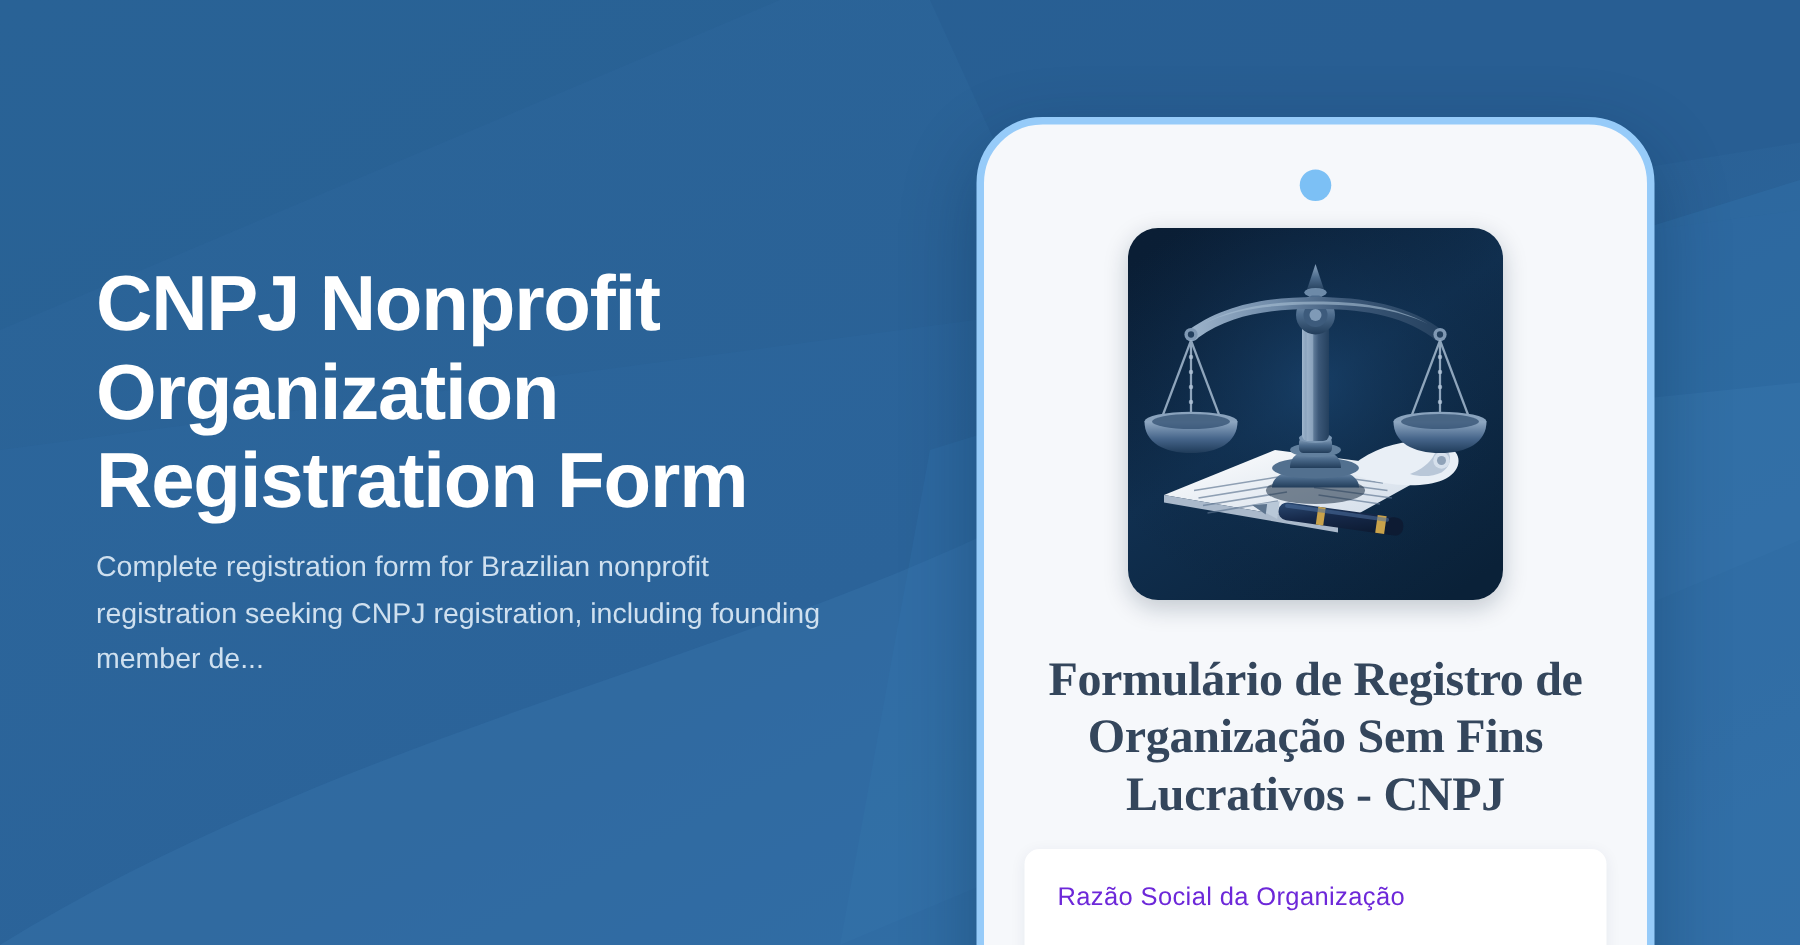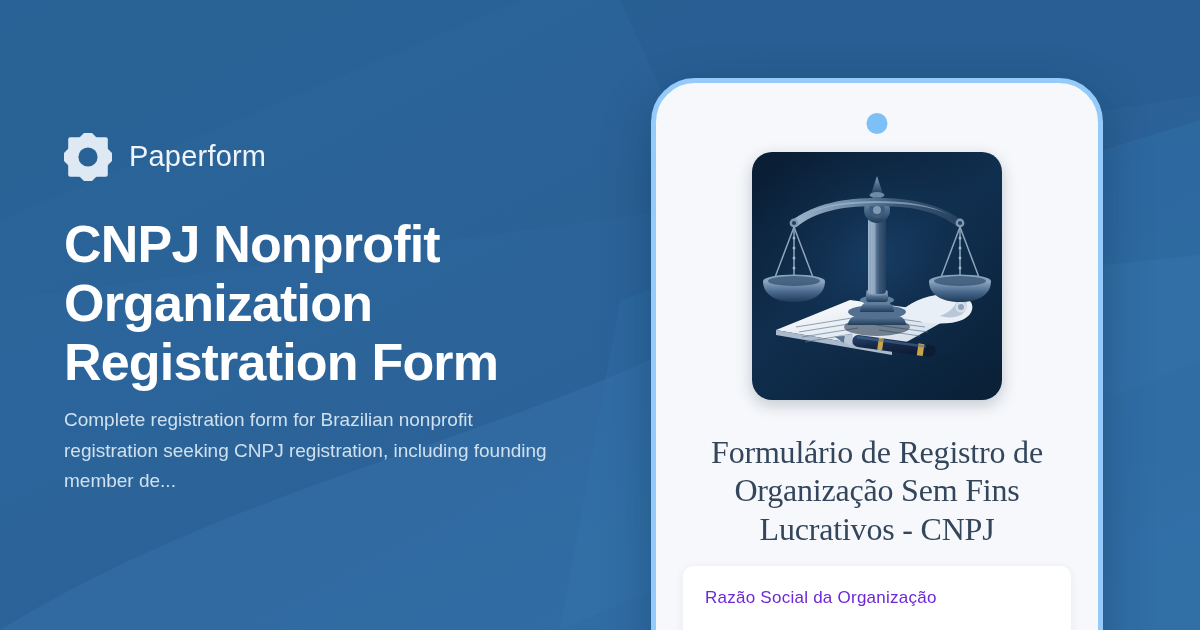--- a/index.html
+++ b/index.html
@@ -95,21 +95,21 @@
     box-shadow:0 5px 16px rgba(10,30,55,.22);
   }
   .form-hero svg { display:block; width:250px; height:248px; }
 
   .form-title {
     position:absolute;
     left:24px; right:24px;
     top:350px;
     text-align:center;
     font-family:"Liberation Serif", serif;
-    font-weight:400;
+    font-weight:700;
     font-size:32px;
     line-height:1.20;
     color:#34465c;
     letter-spacing:-.2px;
   }
 
   .form-field-card {
     position:absolute;
     left:27px; right:27px;
     top:483px;
@@ -149,37 +149,20 @@
       <path d="M0,630 C260,470 560,430 760,300 L1200,255 L1200,630 Z" fill="#3c7ab2" opacity="0.32"></path>
 
       <polygon points="620,0 1200,0 1200,95 700,175" fill="#255b8e" opacity="0.40"></polygon>
 
       <polygon points="0,0 520,0 0,220" fill="#26598c" opacity="0.22"></polygon>
     </svg>
   </div>
 
   <div class="left-panel">
 
-    <div class="brand">
-      <span class="brand-mark">
-        <svg viewBox="0 0 48 48" aria-hidden="true">
-          <defs>
-            <mask id="logoHole">
-              <rect x="0" y="0" width="48" height="48" fill="#fff"></rect>
-              <circle cx="24" cy="24" r="9.6" fill="#000"></circle>
-            </mask>
-          </defs>
-          <g mask="url(#logoHole)" fill="#dfe9f3">
-            <rect x="4.2" y="4.2" width="39.6" height="39.6" rx="2"></rect>
-            <rect x="4.2" y="4.2" width="39.6" height="39.6" rx="2" transform="rotate(45 24 24)"></rect>
-          </g>
-        </svg>
-      </span>
-      <span class="brand-name">Paperform</span>
-    </div>
 
     <h1 class="headline">CNPJ Nonprofit Organization Registration Form</h1>
 
     <p class="subhead">Complete registration form for Brazilian nonprofit registration seeking CNPJ registration, including founding member de...</p>
   </div>
 
   <div class="phone">
 
     <div class="phone-camera"></div>
 

